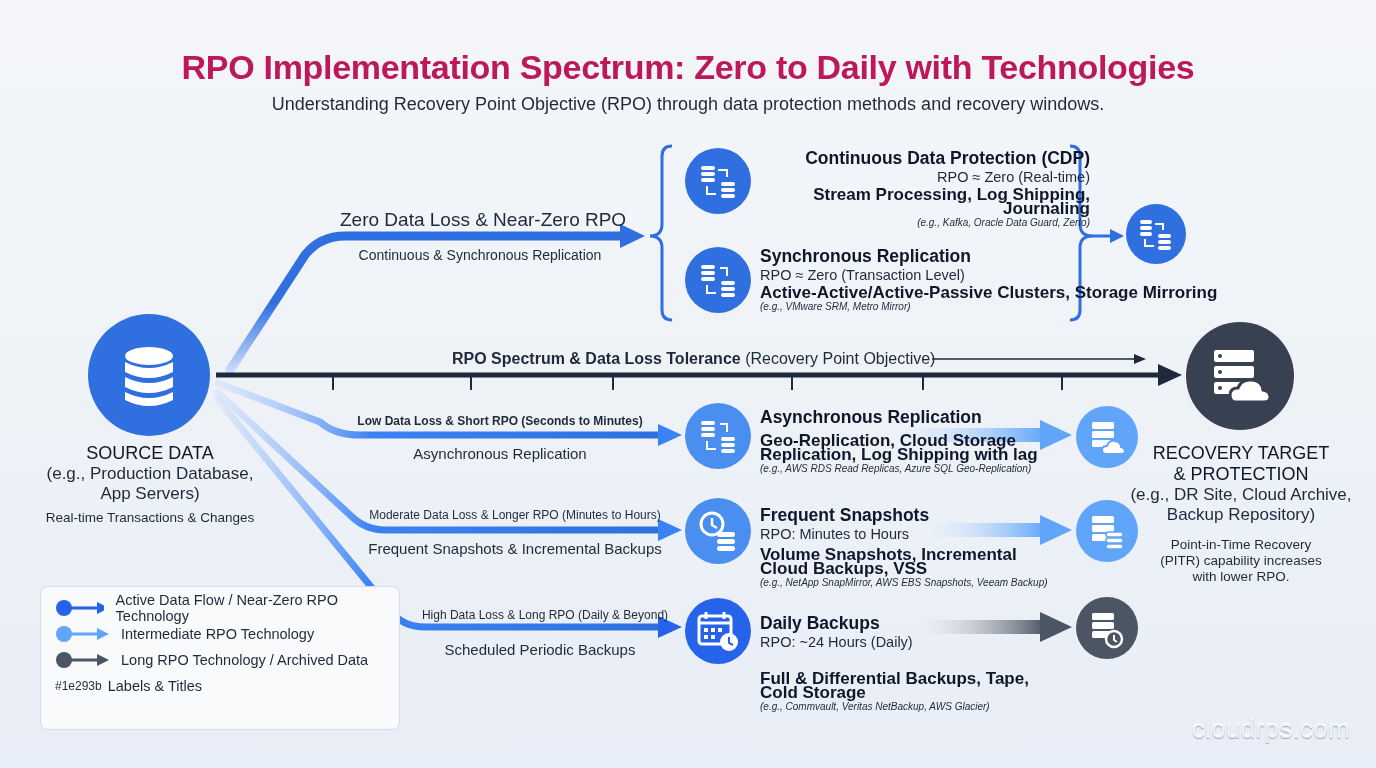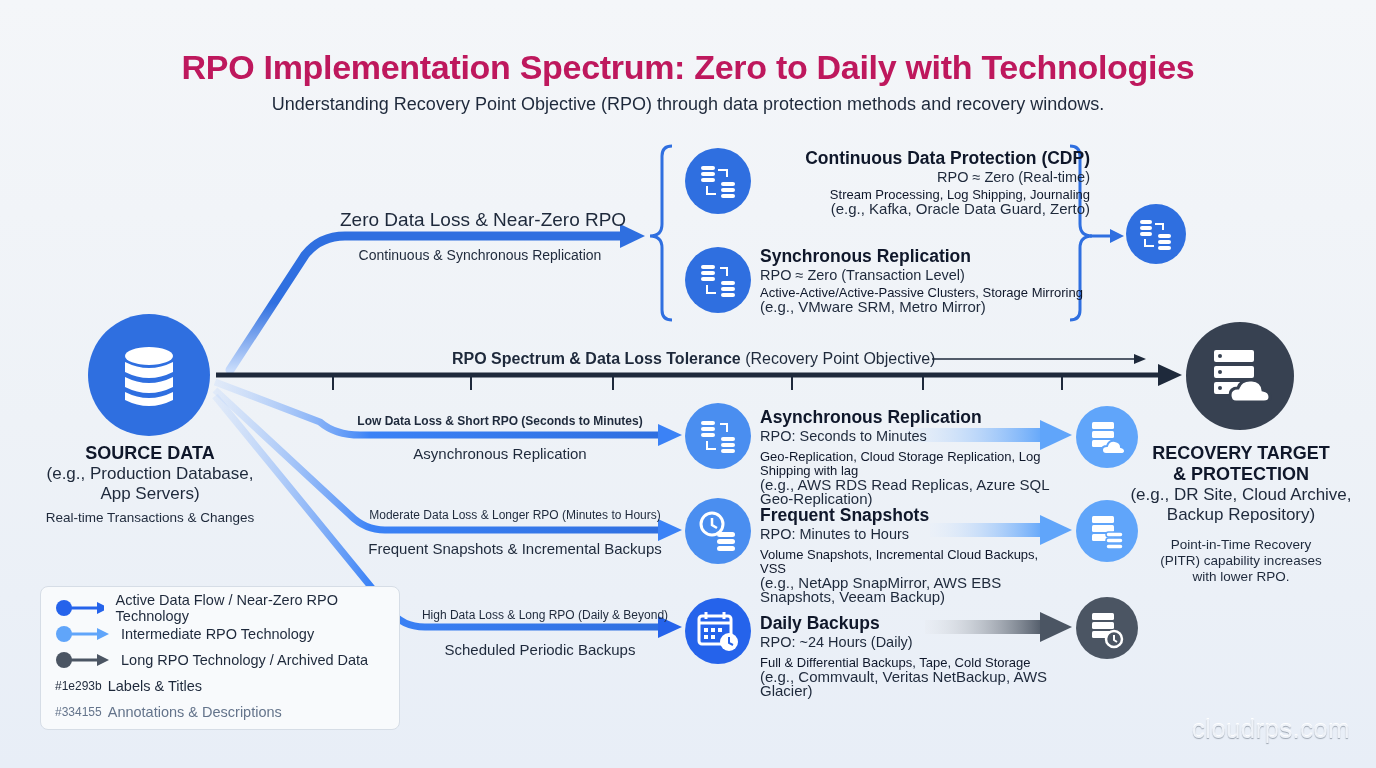--- a/index.html
+++ b/index.html
@@ -11,24 +11,24 @@
   }
   .abs { position:absolute; }
   #title { left:0; width:1376px; top:48px; text-align:center; font-size:34px; font-weight:700; color:#be185d; letter-spacing:-0.3px; }
   #subtitle { left:0; width:1376px; top:94px; text-align:center; font-size:18px; color:#1e293b; }
   svg#flows { position:absolute; left:0; top:0; }
   .flow-label { font-size:19px; color:#1e293b; text-align:center; white-space:nowrap; }
   .flow-label.small { font-size:12px; }
   .flow-label.big { font-size:15px; }
   .tech-title { font-size:17.5px; font-weight:700; color:#0f172a; white-space:nowrap; }
   .tech-rpo { font-size:14.5px; color:#1e293b; white-space:nowrap; }
-  .tech-methods { font-size:13px; font-weight:400; color:#0f172a; line-height:14px; }
-  .tech-examples { font-size:15px; color:#1e293b; line-height:14px; }
+  .tech-methods { font-size:17px; font-weight:700; color:#0f172a; line-height:14px; }
+  .tech-examples { font-size:10px; color:#1e293b; line-height:14px;font-style:italic; }
   .node-label { text-align:center; }
-  .node-title { font-size:18px; font-weight:700; color:#0f172a; line-height:21px; }
+  .node-title { font-size:18px; font-weight:400; color:#0f172a; line-height:21px; }
   .node-examples { font-size:17px; color:#1e293b; line-height:20px; }
   .node-note { font-size:13.5px; color:#1e293b; line-height:16px; margin-top:6px; }
   .legend {
     left:40px; top:586px; width:360px; height:144px; background:#f8fafc;
     border:1px solid #d6dde6; border-radius:8px; box-sizing:border-box; padding:8px 14px;
   }
   .legend-row { display:flex; align-items:center; height:26px; font-size:14.5px; color:#1e293b; }
   .legend-swatch { width:54px; height:18px; margin-right:12px; position:relative; }
   .legend-hex { font-size:12px; margin-right:6px; }
   .legend-row.muted { color:#64748b; }
@@ -259,34 +259,33 @@
   <div class="tech-examples">(e.g., Kafka, Oracle Data Guard, Zerto)</div>
 </div>
 <div class="abs" style="left:760px;top:246px;width:330px;">
   <div class="tech-title">Synchronous Replication</div>
   <div class="tech-rpo">RPO ≈ Zero (Transaction Level)</div>
   <div class="tech-methods" style="margin-top:3px;white-space:nowrap;">Active-Active/Active-Passive Clusters, Storage Mirroring</div>
   <div class="tech-examples">(e.g., VMware SRM, Metro Mirror)</div>
 </div>
 <div class="abs" style="left:760px;top:407px;width:310px;">
   <div class="tech-title">Asynchronous Replication</div>
-  <div class="tech-rpo">RPO: Seconds to Minutes</div>
   <div class="tech-methods" style="margin-top:6px;">Geo-Replication, Cloud Storage Replication, Log Shipping with lag</div>
   <div class="tech-examples">(e.g., AWS RDS Read Replicas, Azure SQL Geo-Replication)</div>
 </div>
 <div class="abs" style="left:760px;top:505px;width:300px;">
   <div class="tech-title">Frequent Snapshots</div>
   <div class="tech-rpo">RPO: Minutes to Hours</div>
   <div class="tech-methods" style="margin-top:6px;">Volume Snapshots, Incremental Cloud Backups, VSS</div>
   <div class="tech-examples">(e.g., NetApp SnapMirror, AWS EBS Snapshots, Veeam Backup)</div>
 </div>
 <div class="abs" style="left:760px;top:613px;width:300px;">
   <div class="tech-title">Daily Backups</div>
   <div class="tech-rpo">RPO: ~24 Hours (Daily)</div>
-  <div class="tech-methods" style="margin-top:6px;">Full &amp; Differential Backups, Tape, Cold Storage</div>
+  <div class="tech-methods" style="margin-top:22px;">Full &amp; Differential Backups, Tape, Cold Storage</div>
   <div class="tech-examples">(e.g., Commvault, Veritas NetBackup, AWS Glacier)</div>
 </div>
 
 <div class="abs" style="left:1126px;top:204px;width:60px;height:60px;border-radius:50%;background:#2f6fe0;">
   <svg width="60" height="60" viewBox="0 0 60 60">
     <g fill="#fff">
       <rect x="14" y="16" width="12" height="4" rx="2"></rect>
         <rect x="14" y="22" width="12" height="4" rx="2"></rect>
         <rect x="14" y="28" width="12" height="4" rx="2"></rect>
       <rect x="32" y="30" width="13" height="4" rx="2"></rect>
@@ -355,19 +354,15 @@
         <circle cx="9" cy="9" r="8" fill="#4b5563"></circle>
         <line x1="14" y1="9" x2="44" y2="9" stroke="#4b5563" stroke-width="3"></line>
         <polygon points="42,3 54,9 42,15" fill="#4b5563"></polygon>
       </svg>
     <span>Long RPO Technology / Archived Data</span>
   </div>
   <div class="legend-row">
     <span class="legend-hex">#1e293b</span>
     <span>Labels &amp; Titles</span>
   </div>
-  <div class="legend-row muted">
-    <span class="legend-hex">#334155</span>
-    <span>Annotations &amp; Descriptions</span>
-  </div>
 </div>
 
 <div id="watermark" class="abs">cloudrps.com</div>
 
 </body></html>

